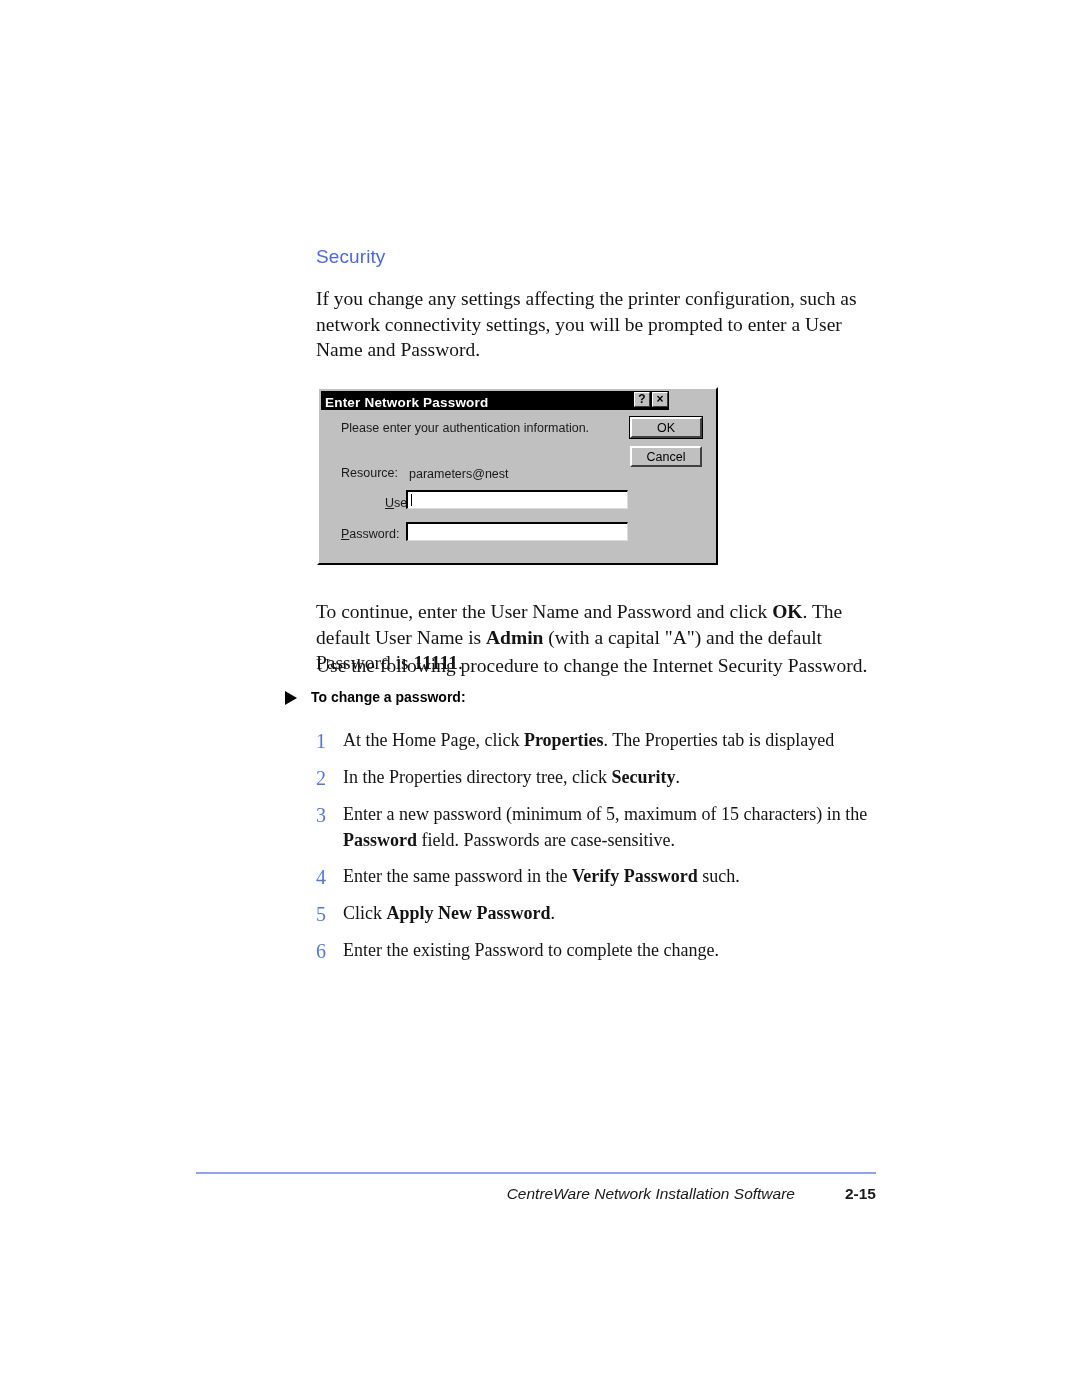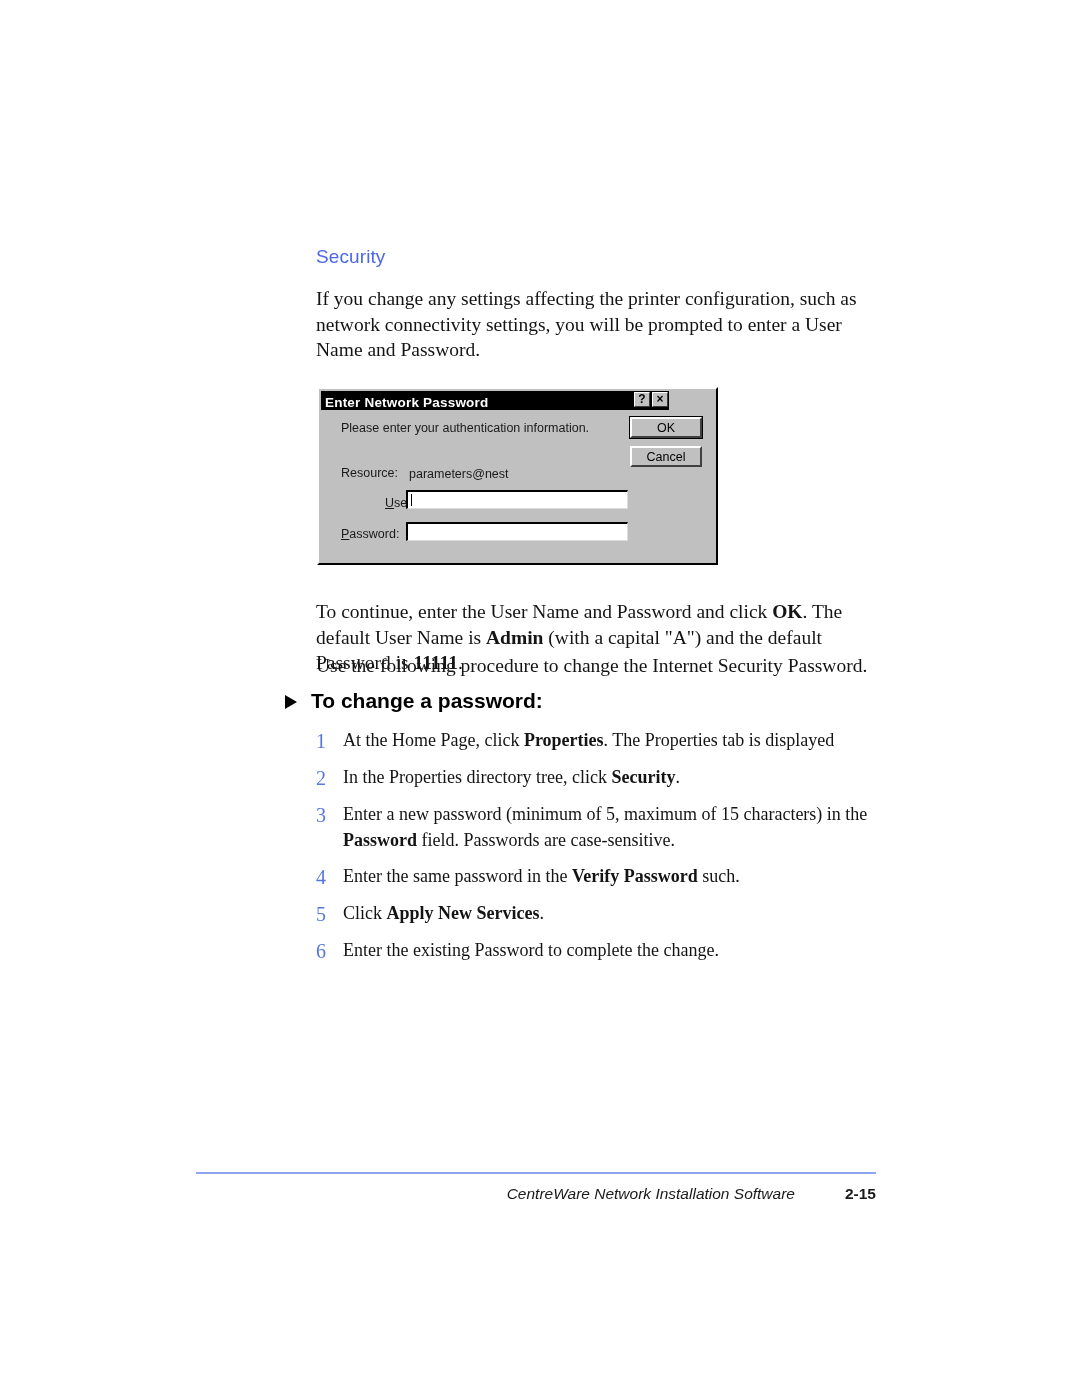--- a/index.html
+++ b/index.html
@@ -50,21 +50,21 @@
 
   .bold { font-weight: bold; }
 
   
   .proc-heading {
     position: absolute;
     left: 285px;
     top: 689px;
     font-family: "Liberation Sans", sans-serif;
     font-weight: bold;
-    font-size: 21px;
+    font-size: 14px;
     color: #000000;
     display: flex;
     align-items: center;
   }
   .proc-arrow {
     display: inline-block;
     width: 0; height: 0;
     border-left: 12px solid #000;
     border-top: 7px solid transparent;
     border-bottom: 7px solid transparent;
@@ -309,21 +309,21 @@
       <div class="step-text"><span>Enter a new password (minimum of 5, maximum of 15 characters) in the </span><span class="bold">Password</span><span> field. Passwords are case-sensitive.</span></div>
     </div>
 
     <div class="step">
       <div class="step-num">4</div>
       <div class="step-text"><span>Enter the same password in the </span><span class="bold">Verify Password</span><span> such.</span></div>
     </div>
 
     <div class="step">
       <div class="step-num">5</div>
-      <div class="step-text"><span>Click </span><span class="bold">Apply New Services</span><span>.</span></div>
+      <div class="step-text"><span>Click </span><span class="bold">Apply New Password</span><span>.</span></div>
     </div>
 
     <div class="step">
       <div class="step-num">6</div>
       <div class="step-text"><span>Enter the existing Password to complete the change.</span><span class="bold"></span><span></span></div>
     </div>
 
   </div>
 
   <div class="footer-rule"></div>

